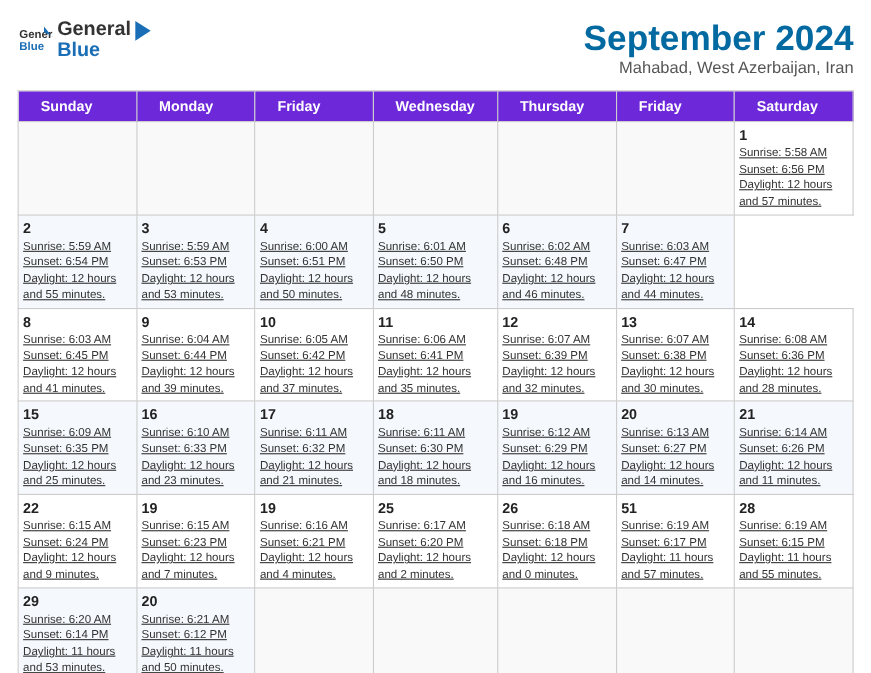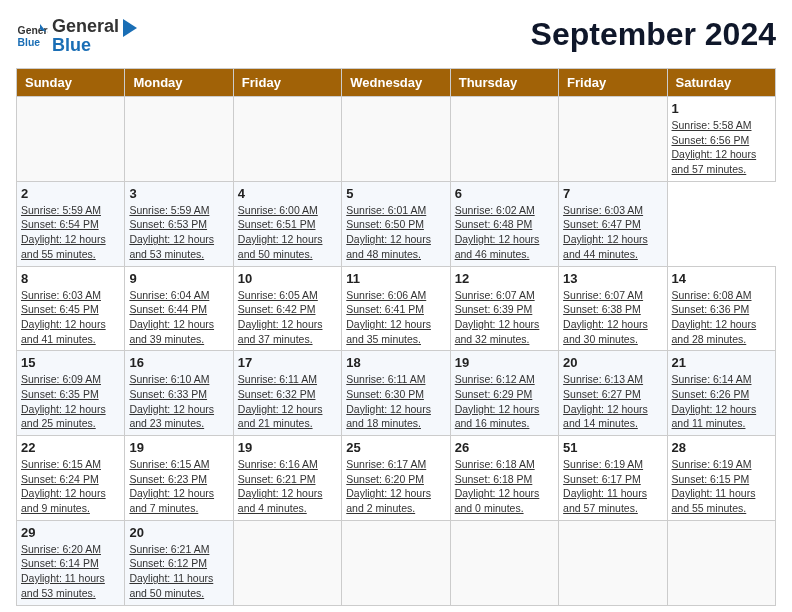--- a/index.html
+++ b/index.html
@@ -24,35 +24,35 @@
     .logo-icon {
       width: 32px;
       height: 32px;
     }
     .title-area {
       text-align: right;
     }
     .month-title {
       font-size: 32px;
       font-weight: bold;
-      color: #0f172a;
+      color: #0369a1;
     }
     .location-title {
       font-size: 15px;
       color: #555;
     }
     .calendar {
       width: 100%;
       border-collapse: collapse;
       font-size: 11px;
     }
     .calendar th {
-      background: #a16207;
+      background: #6d28d9;
       color: #fff;
-      padding: 6px 8px;
+      padding: 6px 20px;
       text-align: left;
       font-size: 13px;
       font-weight: bold;
       border: 1px solid #ccc;
     }
     .calendar td {
       border: 1px solid #ccc;
       vertical-align: top;
       padding: 4px;
       width: calc(100% / 7);
@@ -94,20 +94,21 @@
         <span style="font-size:18px; font-weight:bold; color:#333;">General</span>
         <svg width="18" height="22" viewBox="0 0 18 22" style="margin-left:2px; margin-top:1px;">
           <polygon points="2,2 16,11 2,20" fill="#1a6eb5"></polygon>
         </svg>
       </div>
       <span style="font-size:18px; font-weight:bold; color:#1a6eb5; display:block; margin-top:-4px;">Blue</span>
     </div>
   </div>
   <div class="title-area">
     <div class="month-title">September 2024</div>
+    <div class="location-title">Mahabad, West Azerbaijan, Iran</div>
   </div>
 </div>
 
 <table class="calendar">
   <thead>
     <tr id="weekday-header">
         <th>Sunday</th>
         <th>Monday</th>
         <th>Friday</th>
         <th>Wednesday</th>

